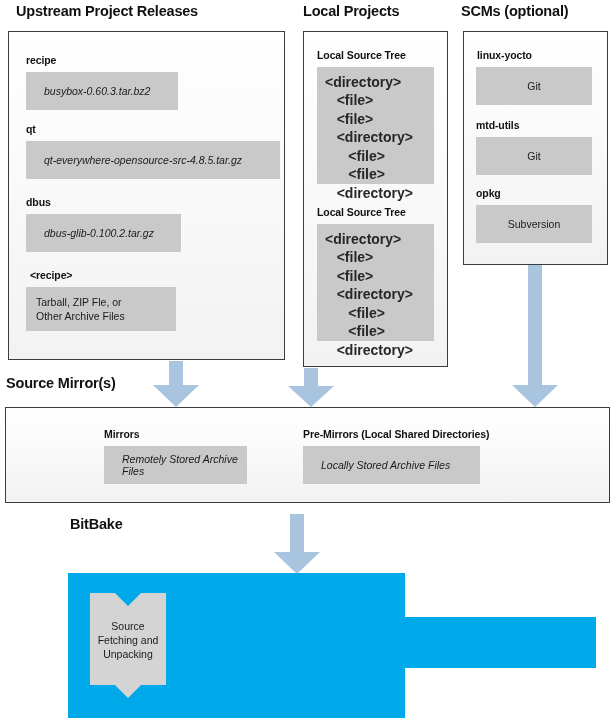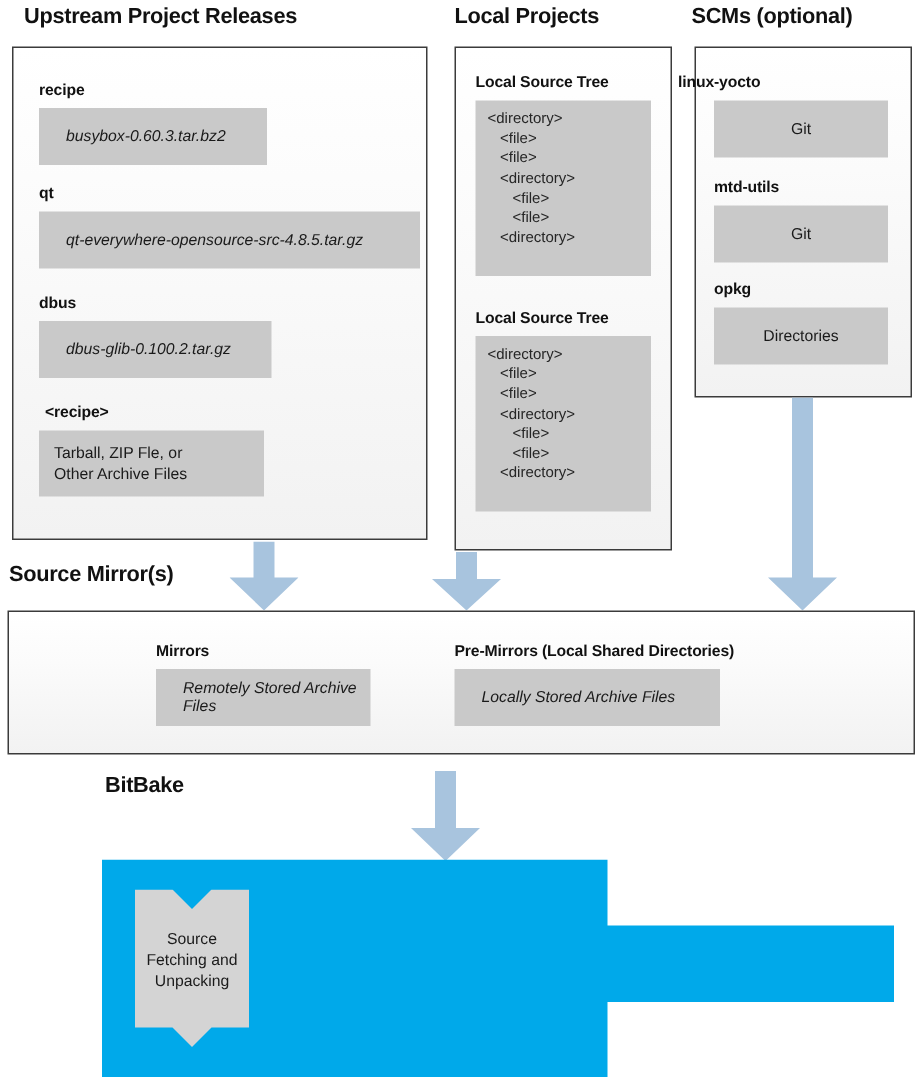--- a/index.html
+++ b/index.html
@@ -16,21 +16,21 @@
   .grp-label{position:absolute;font-weight:bold;font-size:10.5px;color:#111111;
              white-space:nowrap;letter-spacing:-0.1px;}
 
   .grey-box{position:absolute;background:#c9c9c9;box-sizing:border-box;
             font-size:10.5px;color:#1a1a1a;display:flex;align-items:center;}
   .grey-box.pad{padding-left:18px;font-style:italic;}
   .grey-box.center{justify-content:center;padding-left:0;}
   .grey-box.col{flex-direction:column;justify-content:center;align-items:flex-start;
                 padding-left:10px;line-height:1.35;}
   .grey-box.treebox{display:block;padding:6px 0 6px 0;line-height:1.32;
-                    font-size:10px;color:#262626;}
+                    font-size:14px;color:#262626;font-weight:bold;}
   .tree-line{display:block;white-space:pre;}
 
   .arrow{position:absolute;}
   .arrow svg{display:block;}
 
   .bitbake-shape{position:absolute;}
   .bitbake-shape svg{display:block;}
 
   .fetch-box{position:absolute;}
   .fetch-box svg{display:block;}
@@ -85,28 +85,28 @@
   <span class="tree-line" style="padding-left:8px;">      &lt;file&gt;</span>
   <span class="tree-line" style="padding-left:8px;">      &lt;file&gt;</span>
   <span class="tree-line" style="padding-left:8px;">   &lt;directory&gt;</span>
 </div>
 
 <div class="section-title" style="left:461px;top:3px;">SCMs (optional)</div>
 
 <div class="panel" style="left:463px;top:31px;width:145px;height:234px;">
 </div>
 
-<div class="grp-label" style="left:452px;top:49px;text-align:center;">linux-yocto</div>
+<div class="grp-label" style="left:477px;top:49px;text-align:center;">linux-yocto</div>
 <div class="grey-box center" style="left:476px;top:67px;width:116px;height:38px;">Git</div>
 
 <div class="grp-label" style="left:476px;top:119px;">mtd-utils</div>
 <div class="grey-box center" style="left:476px;top:137px;width:116px;height:38px;">Git</div>
 
 <div class="grp-label" style="left:476px;top:187px;">opkg</div>
-<div class="grey-box center" style="left:476px;top:205px;width:116px;height:38px;">Directories</div>
+<div class="grey-box center" style="left:476px;top:205px;width:116px;height:38px;">Subversion</div>
 
 <div class="arrow" style="left:153px;top:361px;">
   <svg width="46" height="46" viewBox="0 0 46 46">
     <polygon points="16,0 30,0 30,24 46,24 23,46 0,24 16,24" fill="#a8c4de"></polygon>
   </svg>
 </div>
 
 <div class="arrow" style="left:288px;top:368px;">
   <svg width="46" height="39" viewBox="0 0 46 39">
     <polygon points="16,0 30,0 30,18 46,18 23,39 0,18 16,18" fill="#a8c4de"></polygon>

